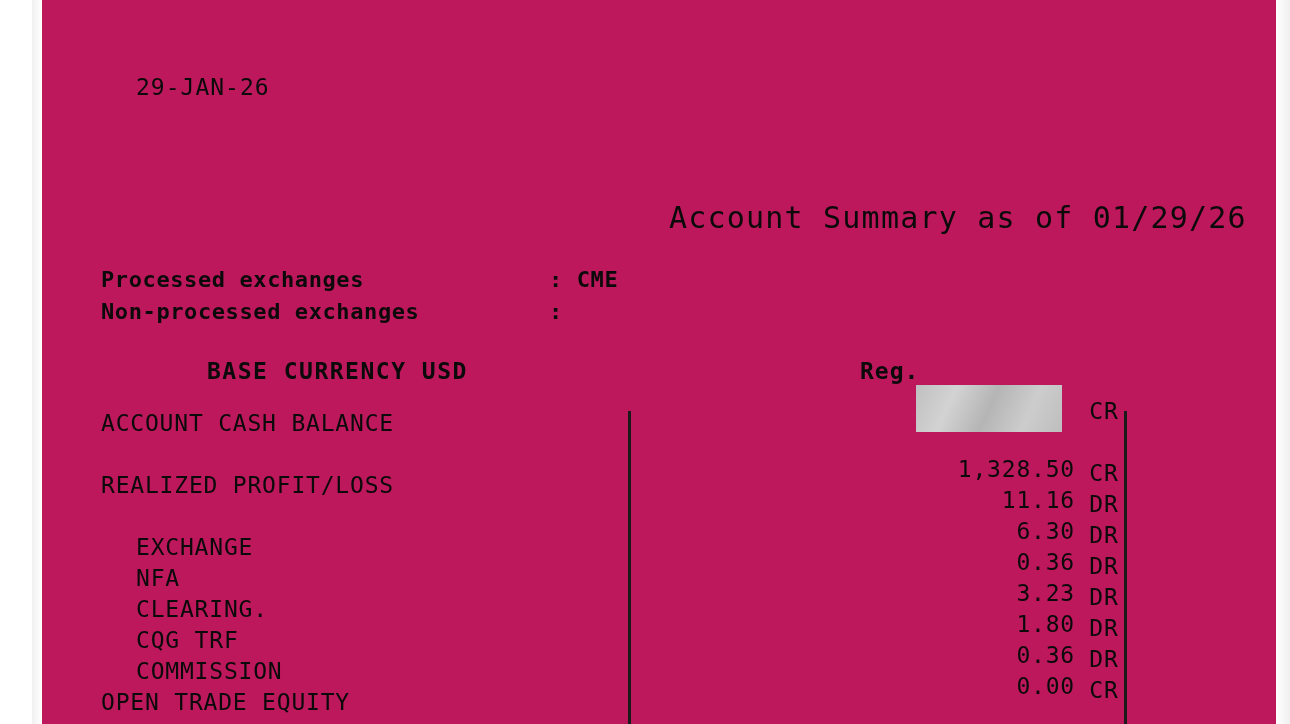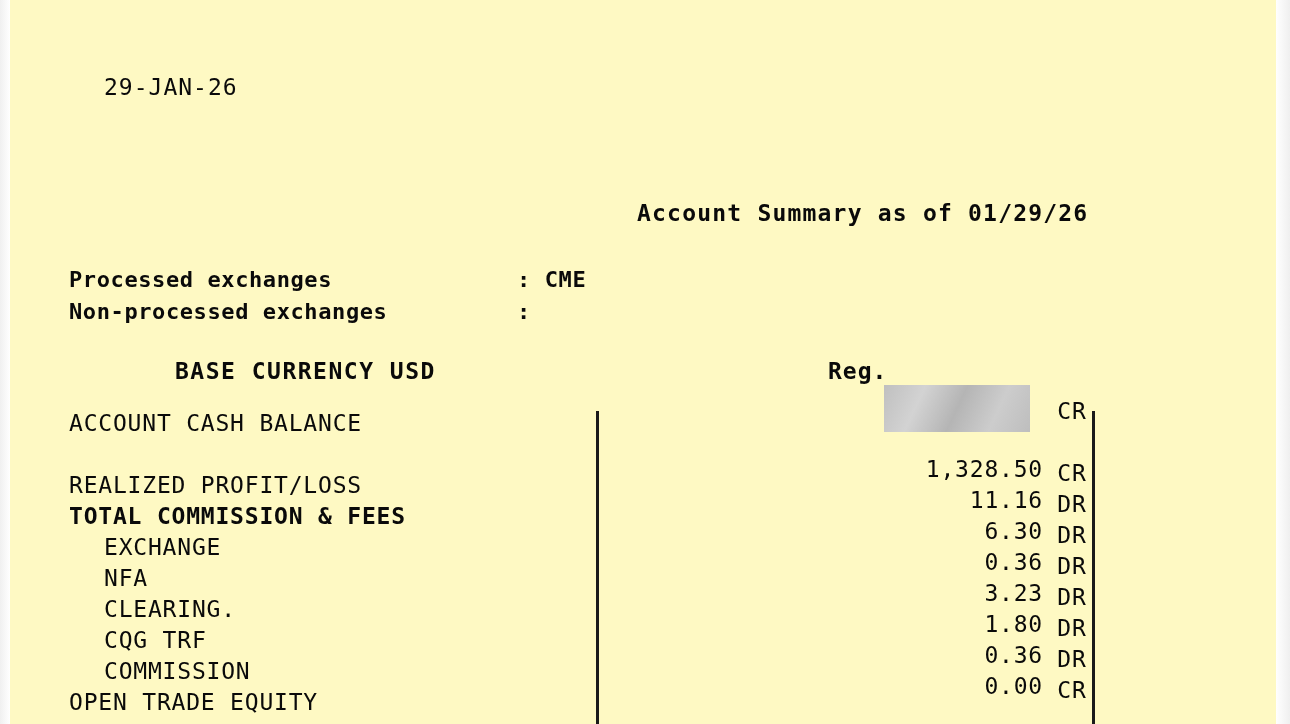--- a/index.html
+++ b/index.html
@@ -11,21 +11,22 @@
     width: 1290px;
     height: 724px;
     position: relative;
     overflow: hidden;
     font-family: "DejaVu Sans Mono", monospace;
     color: #0a0a0a;
   }
   .page {
     position: absolute;
     inset: 0;
-    background: #fef9c3;
+    background: #be185d;
+    margin-left: 32px;
   }
   
   .edge-left {
     position: absolute;
     left: 0; top: 0; bottom: 0;
     width: 10px;
     background: linear-gradient(to right, #f0f0f0, #ffffff);
   }
   .edge-right {
     position: absolute;
@@ -37,22 +38,22 @@
     position: absolute;
     left: 104px;
     top: 74px;
     font-size: 23px;
     letter-spacing: 1px;
   }
   .summary-title {
     position: absolute;
     left: 637px;
     top: 200px;
-    font-size: 23px;
-    font-weight: bold;
+    font-size: 30px;
+    font-weight: normal;
     letter-spacing: 1.2px;
     white-space: nowrap;
   }
   .exch-block {
     position: absolute;
     left: 69px;
     top: 264px;
     font-size: 22px;
     font-weight: bold;
     letter-spacing: 0.6px;
@@ -182,21 +183,20 @@
         <span class="amount"></span>
         <span class="drcr">CR</span>
       </div>
       <div class="row spacer"></div>
       <div class="row">
         <span class="label">REALIZED PROFIT/LOSS</span>
         <span class="amount">1,328.50</span>
         <span class="drcr">CR</span>
       </div>
       <div class="row">
-        <span class="label bold">TOTAL COMMISSION &amp; FEES</span>
         <span class="amount">11.16</span>
         <span class="drcr">DR</span>
       </div>
       <div class="row">
         <span class="label indent">EXCHANGE</span>
         <span class="amount">6.30</span>
         <span class="drcr">DR</span>
       </div>
       <div class="row">
         <span class="label indent">NFA</span>

